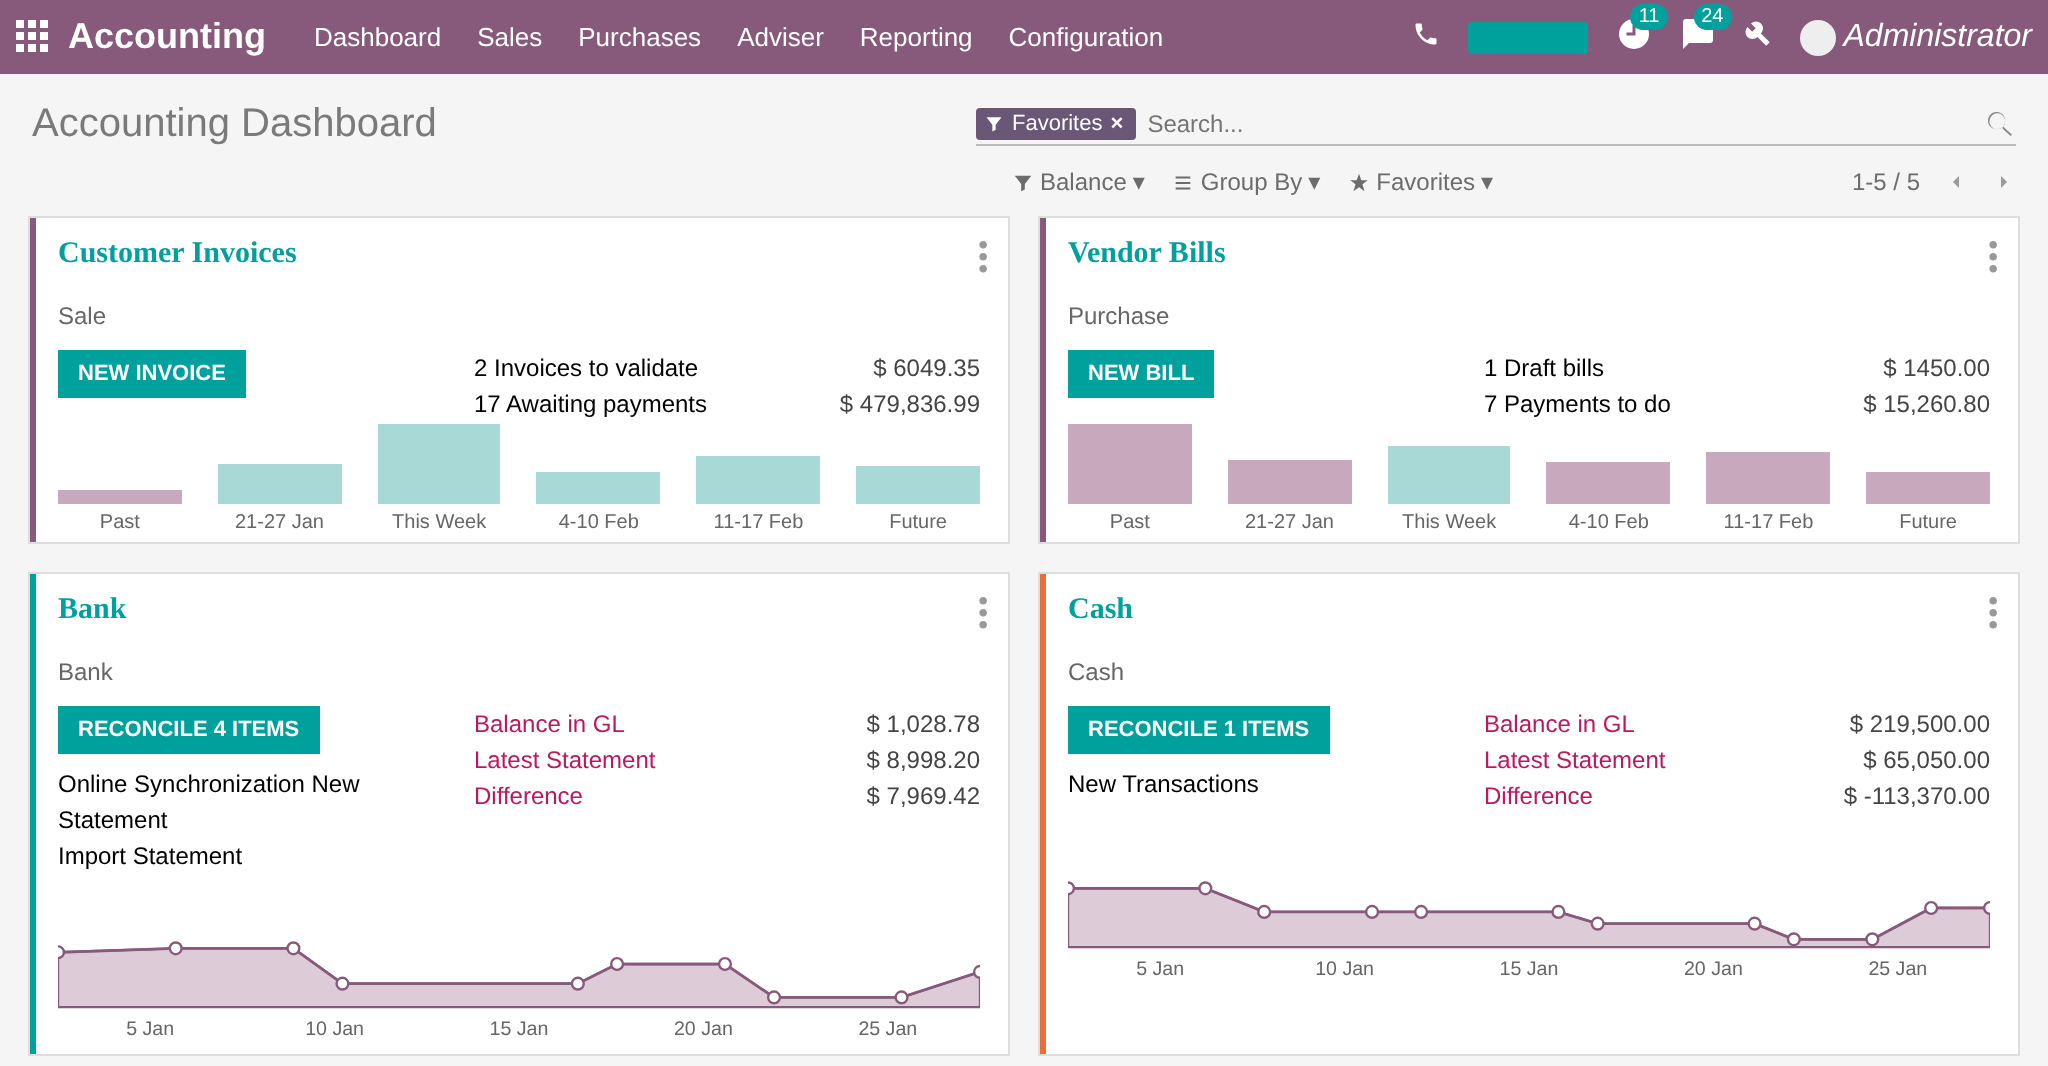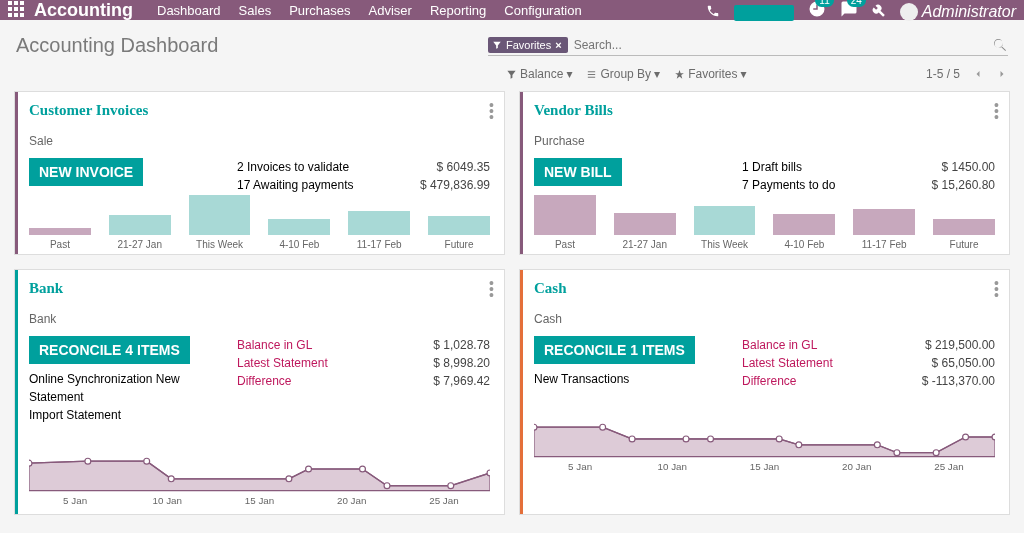--- a/index.html
+++ b/index.html
@@ -1,25 +1,25 @@
 <!DOCTYPE html>
 <html><head>
 <meta charset="utf-8">
 <style>
 * { box-sizing: border-box; margin: 0; padding: 0; font-family: "Helvetica Neue", Arial, sans-serif; }
 body { background: #f5f5f5; width: 1024px; height: 533px; overflow: hidden; font-size: 13px; color: #444; }
 
 
-.topbar { background: #875a7b; height: 20px; display: flex; align-items: center; color: #fff; padding: 0 8px; }
+.topbar { background: #875a7b; height: 37px; display: flex; align-items: center; color: #fff; padding: 0 8px; }
 .apps-icon { width: 18px; height: 18px; margin: 0 8px 0 0; display: grid; grid-template-columns: repeat(3,4px); grid-template-rows: repeat(3,4px); gap:2px; }
 .apps-icon span { background:#fff; }
 .brand { font-size: 18px; font-weight: 600; margin-right: 24px; }
 .nav { display: flex; gap: 18px; font-size: 13px; }
 .nav a { color:#fff; text-decoration:none; cursor:pointer; }
-.tray { margin-left:auto; display:flex; align-items:flex-end; gap:14px; }
+.tray { margin-left:auto; display:flex; align-items:center; gap:14px; }
 .phone-icon svg, .wrench-icon svg { width:14px; height:14px; fill:#fff; }
 .badge-wrap { position:relative; }
 .badge-wrap svg { width:18px; height:18px; fill:#fff; }
 .badge { position:absolute; top:-6px; right:-8px; background:#00a09d; color:#fff; border-radius:8px; font-size:10px; padding:0 4px; line-height:13px; min-width:14px; text-align:center; }
 .pill { background:#00a09d; border-radius:2px; width:60px; height:16px; }
 .avatar { width:18px; height:18px; border-radius:50%; background:#eee; display:inline-block; margin-right:4px; }
 .userbox { display:flex; align-items:center; font-size:16px;font-style:italic; }
 
 
 .subhead { display:flex; padding:14px 16px 4px 16px; align-items:center; }
@@ -45,21 +45,21 @@
 .card::before { content:""; position:absolute; left:0; top:0; bottom:0; width:3px; }
 .card.purple::before { background:#875a7b; }
 .card.teal::before   { background:#00a09d; }
 .card.orange::before { background:#e46f3a; }
 .card-title { color:#00a09d; font-weight:700; font-size:15px;font-family:Liberation Serif, serif; }
 .card-sub   { font-size:12px; color:#666; margin-top:15px; margin-bottom:10px; }
 .kebab { position:absolute; top:10px; right:10px; color:#999; cursor:pointer; font-size:14px; letter-spacing:0; line-height:6px; }
 .kebab span{display:block;}
 
 .row3 { display:grid; grid-template-columns: 200px 1fr 110px; align-items:start; gap:8px; }
-.btn { background:#00a09d; color:#fff; font-size:14px; font-weight:700; padding:6px 10px; border:none; cursor:pointer; display:inline-block; }
+.btn { background:#00a09d; color:#fff; font-size:11px; font-weight:700; padding:6px 10px; border:none; cursor:pointer; display:inline-block; }
 .stat-lbl { font-size:12px; color:#be185d; line-height:18px; }
 .stat-val { font-size:12px; color:#444; text-align:right; line-height:18px; white-space:nowrap; }
 .col-links { font-size:12px; }
 .col-links a { color:#000000; text-decoration:none; display:block; line-height:18px; cursor:pointer;}
 .mid-col { }
 .mid-col .stat-lbl { display:block; }
 
 
 .bars { display:flex; align-items:flex-end; gap:18px; height:48px; margin-top:8px; border-top:0; }
 .barcol { flex:1; display:flex; flex-direction:column; align-items:center; }

